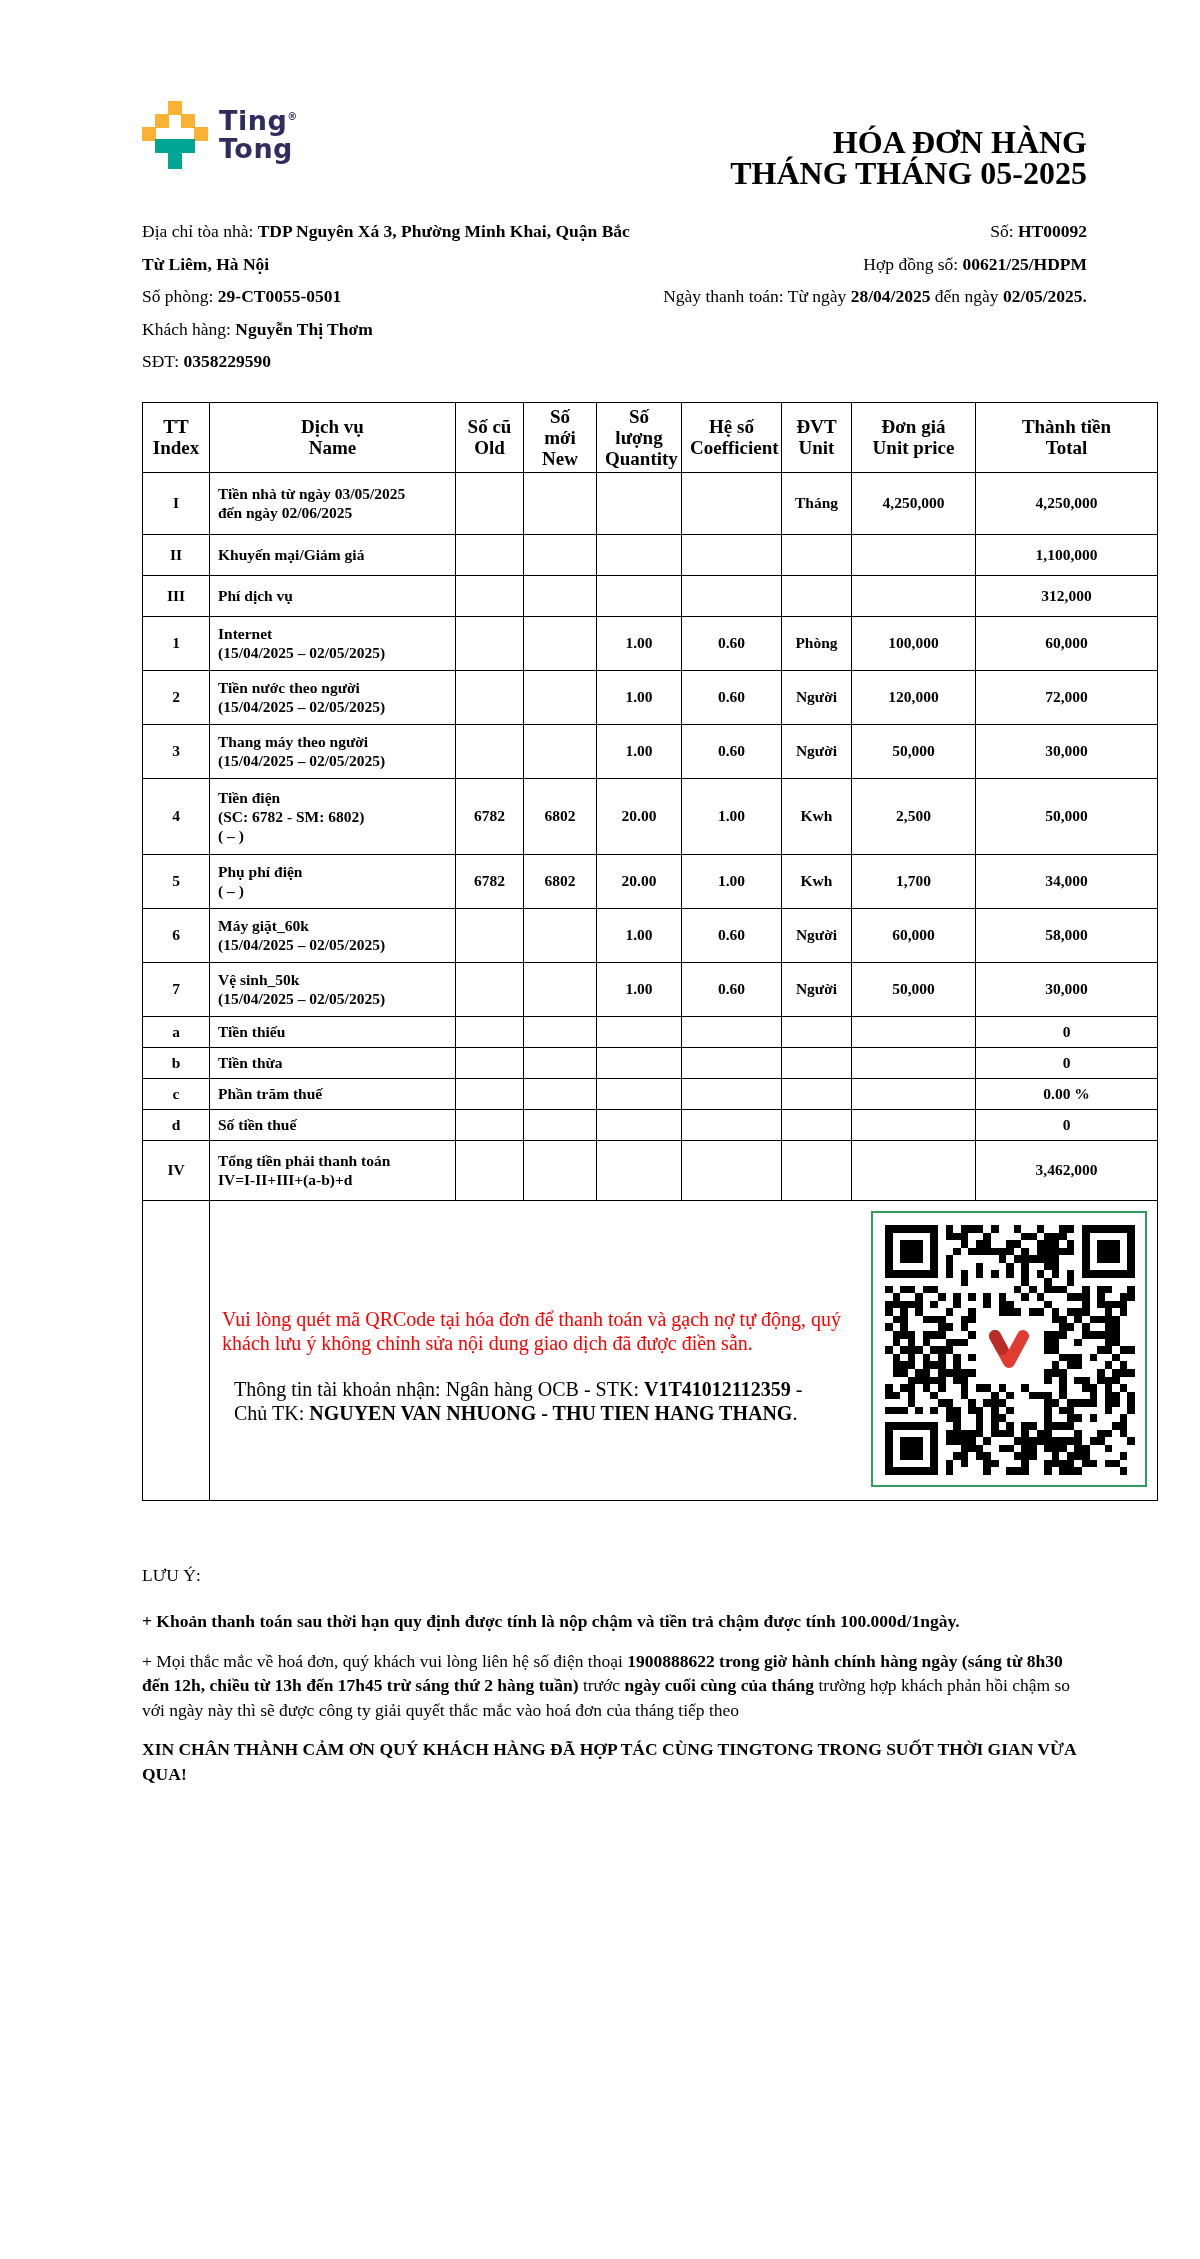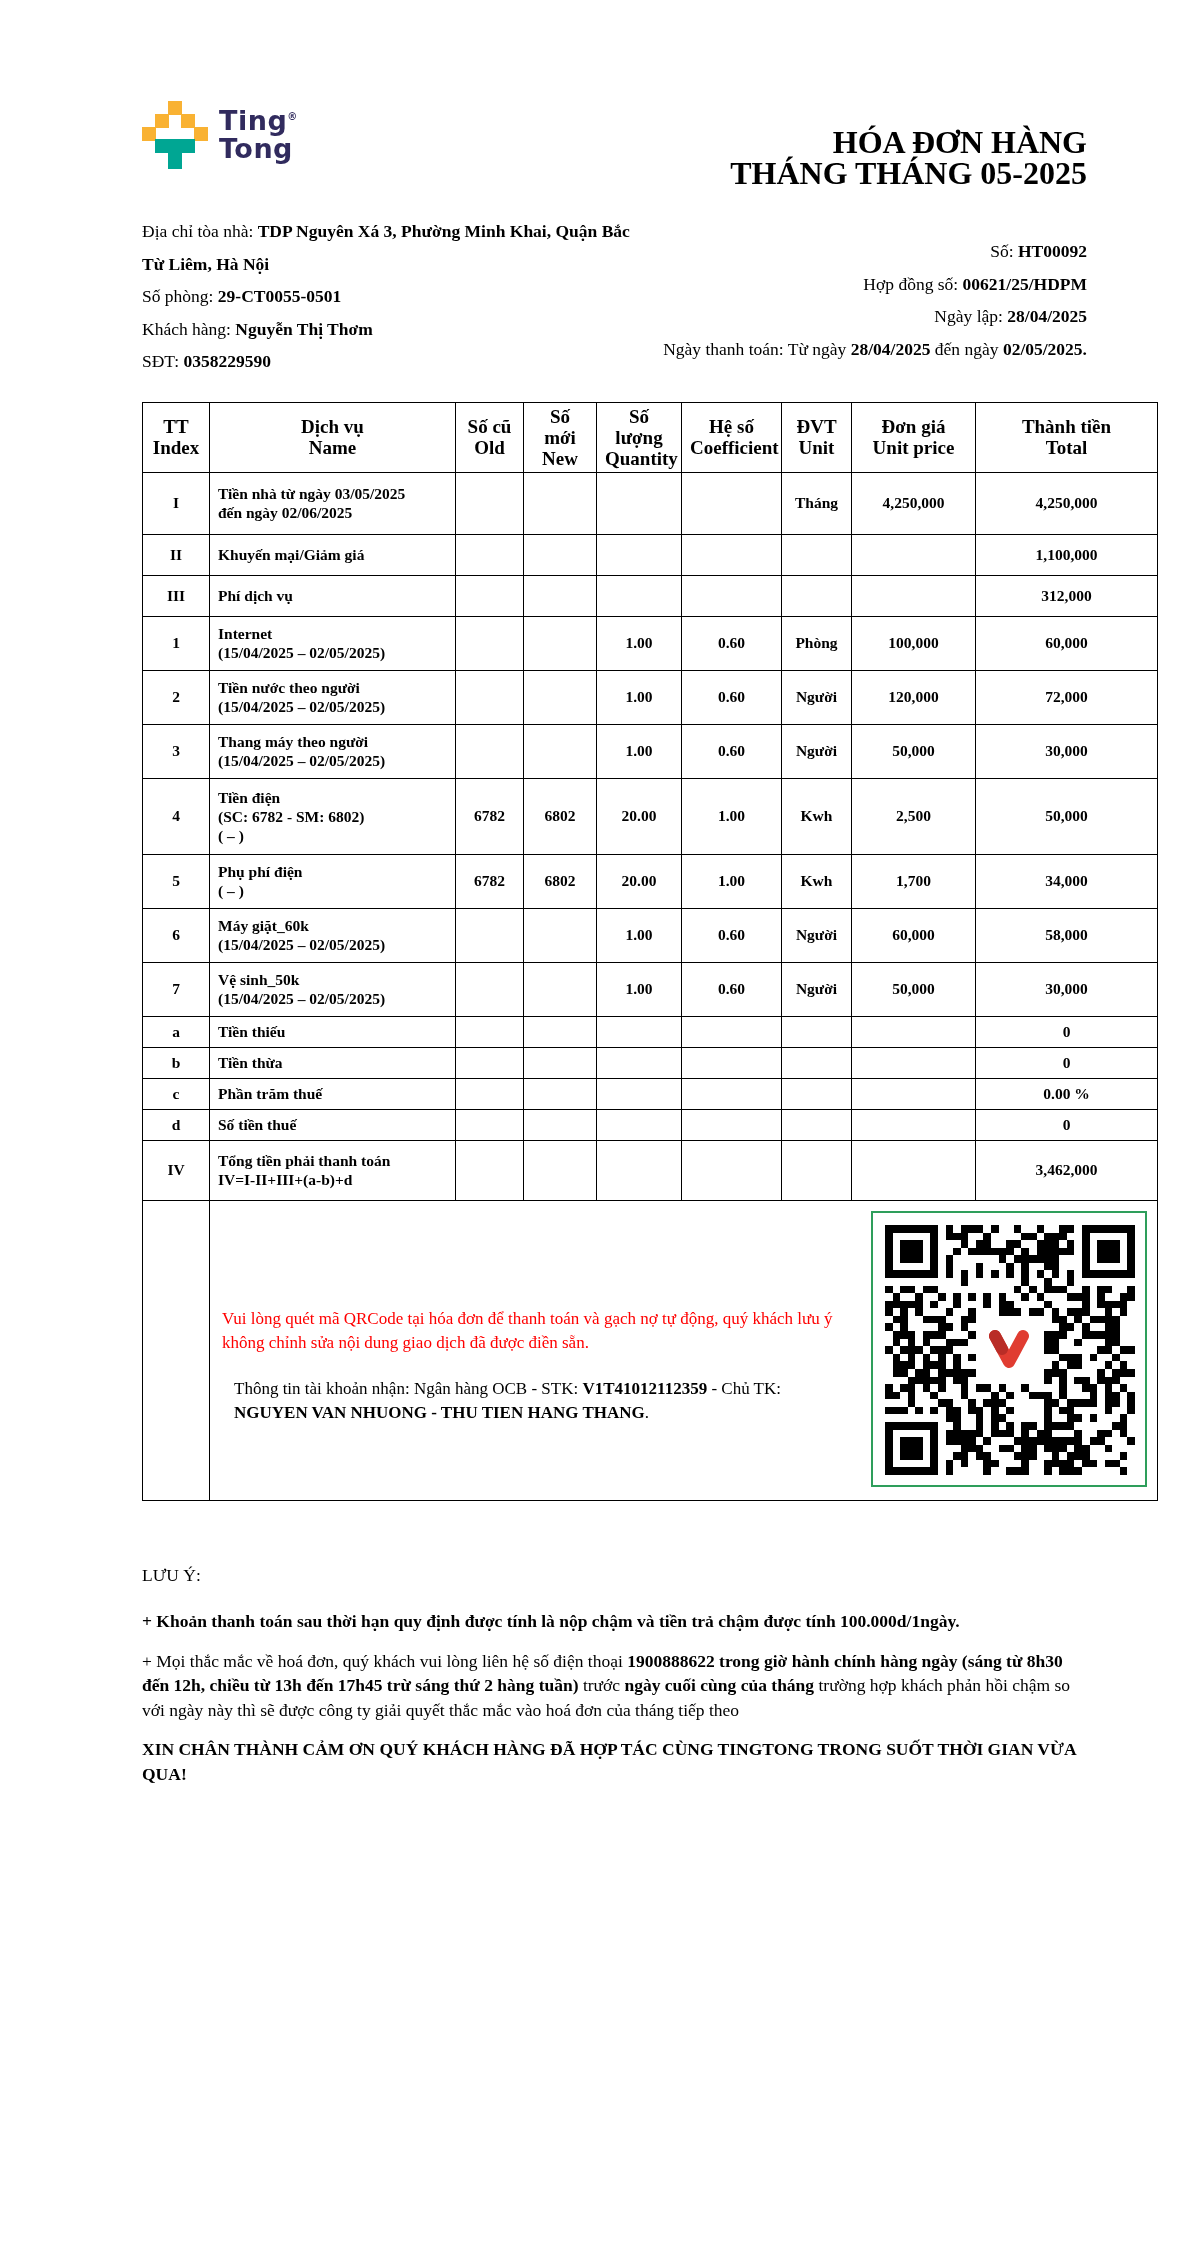--- a/index.html
+++ b/index.html
@@ -26,21 +26,21 @@
   }
   .logo-text sup { font-size:10px; }
   .title {
     margin-left:auto; width:440px; text-align:right;
     font-weight:bold; font-size:32px; line-height:31px; padding-top:32px; padding-right:70px;
   }
 
   
   .info { display:flex; margin-top:26px; line-height:32.5px; }
   .info-left { width:505px; }
-  .info-right { flex:1; text-align:right; padding-right:70px;margin-top:20px; }
+  .info-right { flex:1; text-align:right; padding-right:70px; }
   .b { font-weight:bold; }
   .i { font-style:italic; }
 
   
   table.inv {
     border-collapse:collapse; width:1015px; margin-top:24px;
     font-size:15.5px; font-weight:bold; table-layout:fixed;
   }
   table.inv th, table.inv td {
     border:1.6px solid #000; padding:3px 8px; vertical-align:middle;
@@ -48,21 +48,21 @@
   table.inv th { height:52px; text-align:center; line-height:21px; font-size:19px; }
   td.al-c { text-align:center; }
   td.al-l { text-align:left; line-height:19px;margin-top:12px; }
   td.al-r { text-align:center; padding-right:11px; }
   tr.words-row { height:48px; }
   tr.words-row td { font-weight:normal; padding-left:15px; }
   tr.qr-row { height:300px; }
   tr.qr-row td.qr-cell { padding:8px 10px 8px 10px; vertical-align:top; }
 
   .qr-flex { display:flex; height:282px; }
-  .qr-texts { flex:1; padding:98px 26px 0 2px; font-weight:normal; font-size:17px; line-height:24px; }
+  .qr-texts { flex:1; padding:98px 26px 0 2px; font-weight:normal; font-size:20px; line-height:24px; }
   .red-note { color:#ff0000; margin:0 0 22px 0; }
   .acct { margin:12px; }
   .qr-box {
     width:276px; height:276px; border:2px solid #2e9e5b; background:#fff;
     position:relative; flex:0 0 auto; margin-top:2px; padding:12px;
   }
   .qr-box svg { display:block; }
   .qr-heart {
     position:absolute; left:50%; top:50%; transform:translate(-50%,-50%);
     width:58px; height:56px; background:#fff; border-radius:10px;
@@ -102,21 +102,20 @@
   <div class="info">
     <div class="info-left">
       <div><span>Địa chỉ tòa nhà: </span><span class="b">TDP Nguyên Xá 3, Phường Minh Khai, Quận Bắc Từ Liêm, Hà Nội</span></div>
       <div><span>Số phòng: </span><span class="b">29-CT0055-0501</span></div>
       <div><span>Khách hàng: </span><span class="b">Nguyễn Thị Thơm</span></div>
       <div><span>SĐT: </span><span class="b">0358229590</span></div>
     </div>
     <div class="info-right">
       <div><span>Số: </span><span class="b">HT00092</span></div>
       <div><span>Hợp đồng số: </span><span class="b">00621/25/HDPM</span></div>
-      <div><span>Ngày lập: </span><span class="b">28/04/2025</span></div>
       <div><span>Ngày thanh toán: Từ ngày </span><span class="b">28/04/2025</span><span> đến ngày </span><span class="b">02/05/2025.</span></div>
     </div>
   </div>
 
   <table class="inv">
     <colgroup>
       <col style="width:67px">
         <col style="width:246px">
         <col style="width:68px">
       <col style="width:73px">

